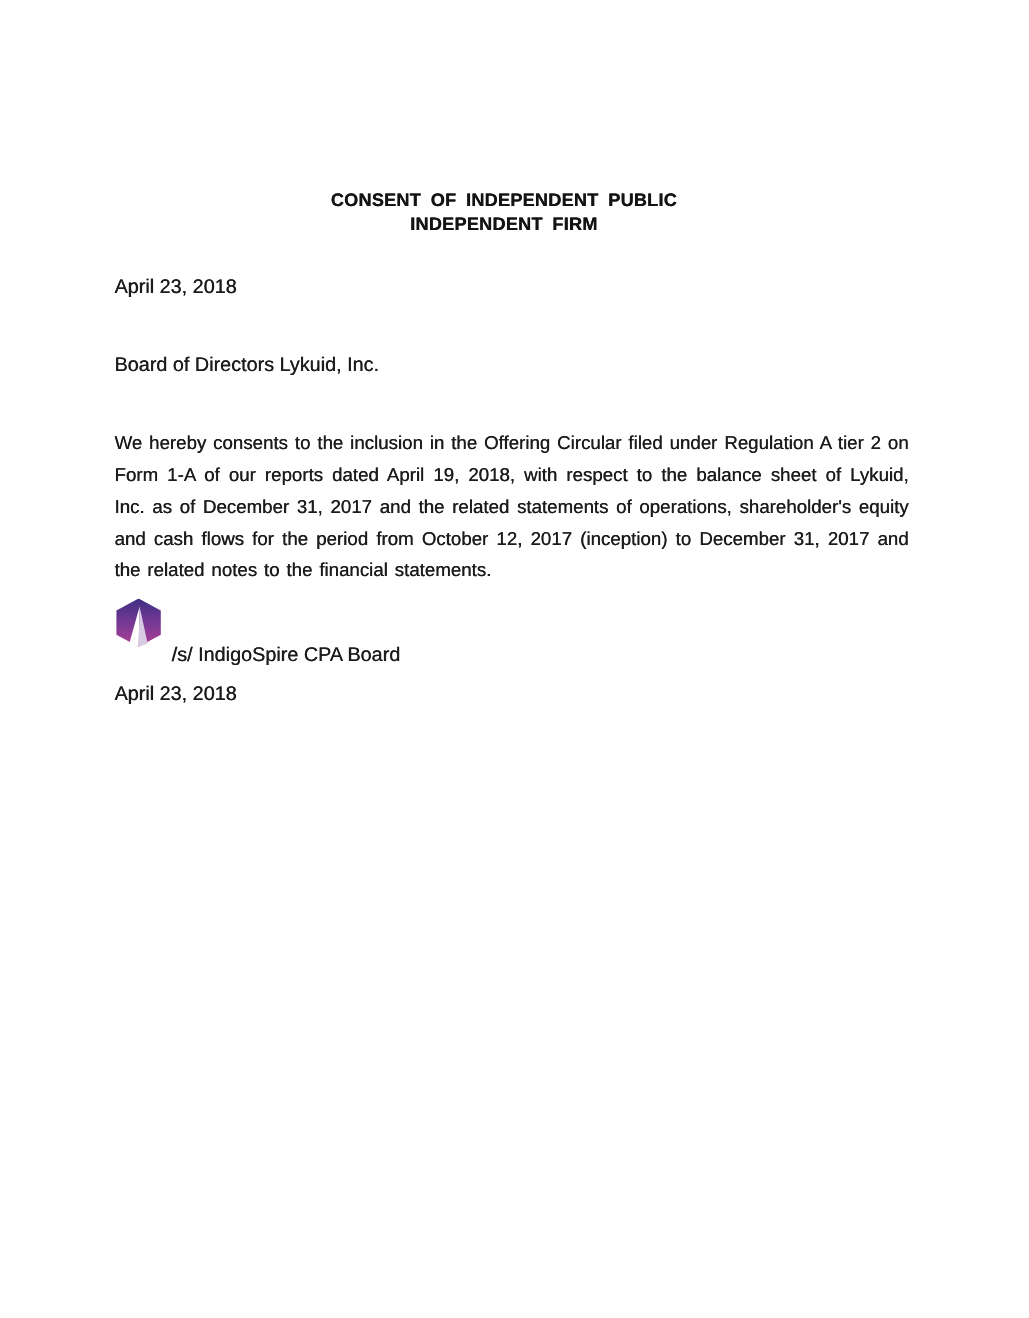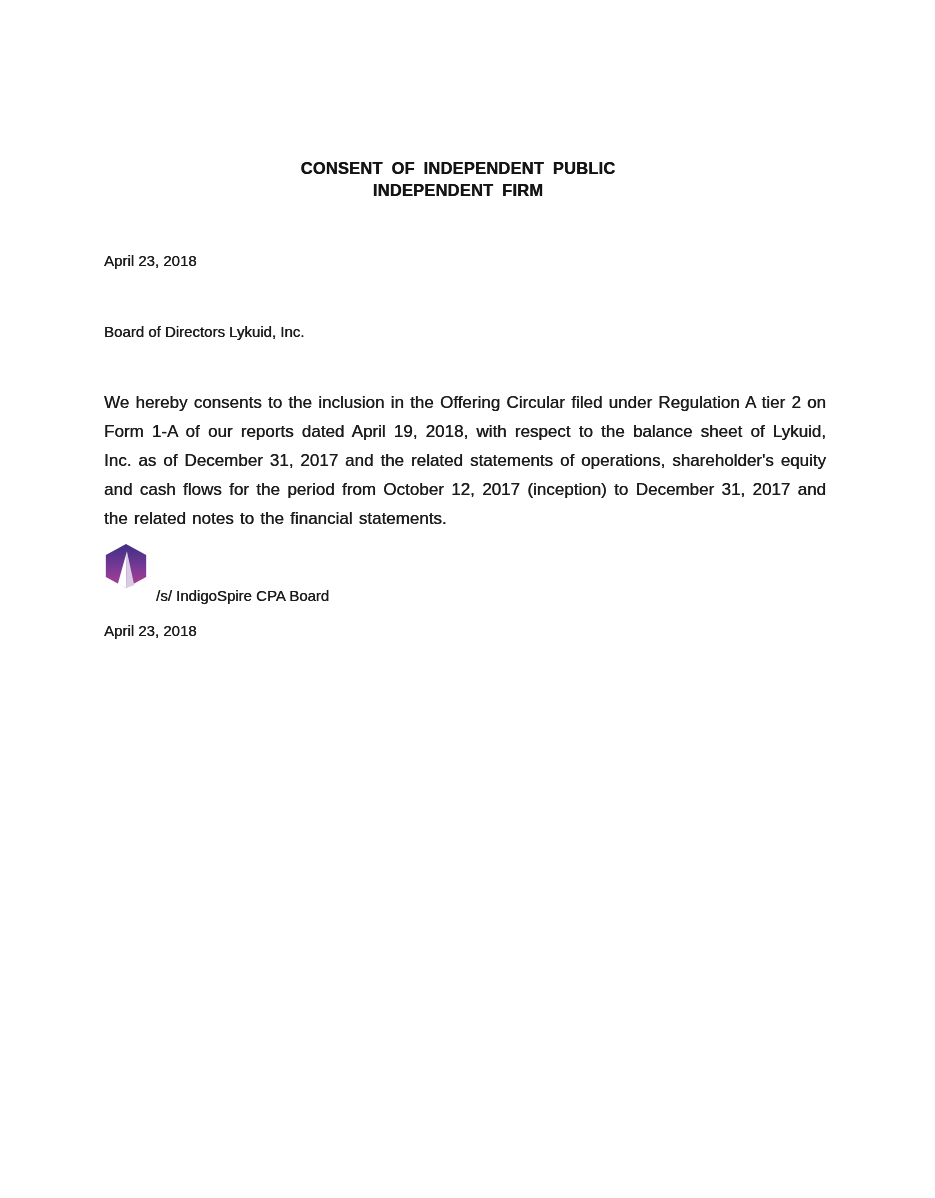--- a/index.html
+++ b/index.html
@@ -12,33 +12,33 @@
     width: 935px;
     height: 1198px;
     background: #ffffff;
     font-family: "Liberation Sans", sans-serif;
     color: #1c1c1c;
     overflow: hidden;
   }
   .abs { position: absolute; }
   .doc-title {
     left: 0;
-    top: 158px;
+    top: 172px;
     width: 916px;
     text-align: center;
     font-size: 16.5px;
     line-height: 21.5px;
     font-weight: 700;
     color: #141414;
     word-spacing: 4px;
     letter-spacing: 0.2px;
     text-shadow: 0.3px 0 0 currentColor;
   }
   .plain-line {
-    font-size: 15px;
+    font-size: 18px;
     line-height: 23px;
     text-shadow: 0.3px 0 0 currentColor;
   }
   .date-top   { left: 104px; top: 249px; }
   .addressee  { left: 104px; top: 320px; }
   .body-par {
     left: 104px;
     top: 388px;
     width: 722px;
     font-size: 17px;

